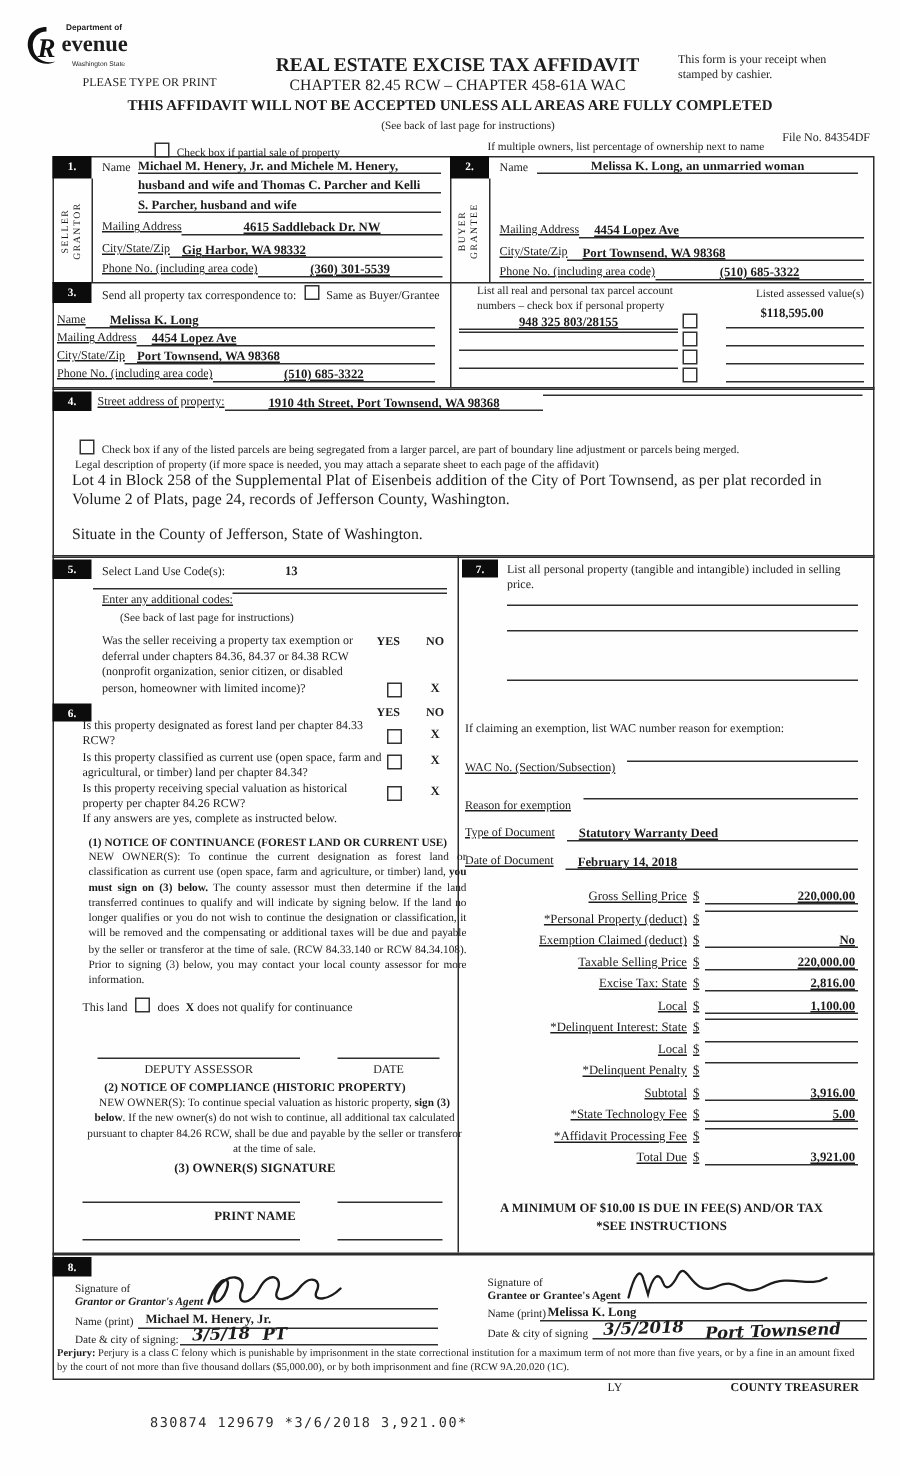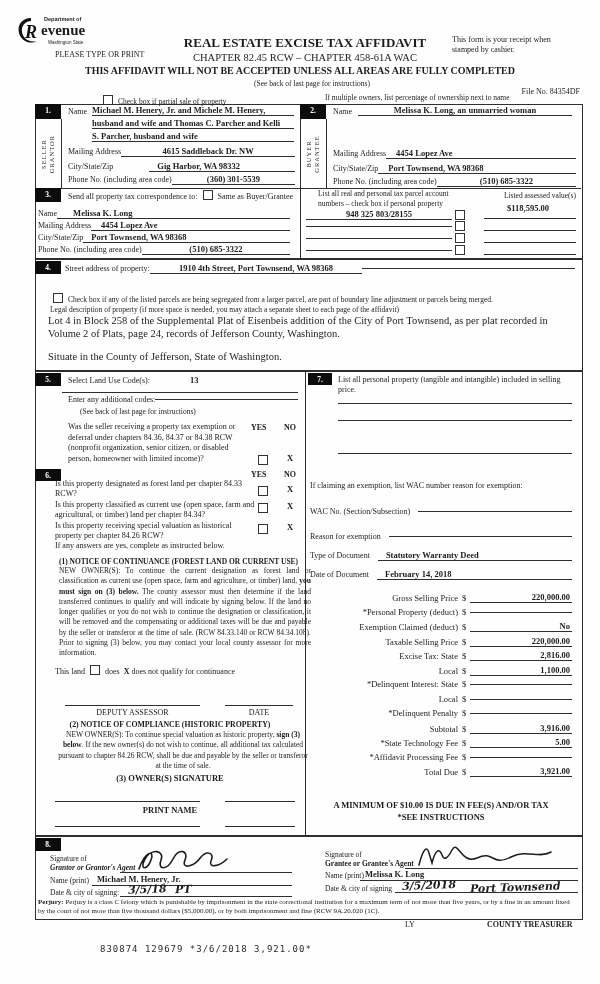--- a/index.html
+++ b/index.html
@@ -11,21 +11,21 @@
   .rt{text-align:right;} .s7{font-size:7px;} .s75{font-size:7.5px;margin-left:12px;} .s8{font-size:8px;}
   .s85{font-size:8.5px;} .s9{font-size:9px;} .s10{font-size:10px;} .s105{font-size:10.5px;}
   .s13{font-size:13px;}
   .frame{position:absolute;border:1px solid #2e2e2e;}
   .hl{position:absolute;border-top:1px solid #2e2e2e;height:0;}
   .vl{position:absolute;border-left:1px solid #2e2e2e;width:0;}
   .numbox{position:absolute;background:#0c0c0c;color:#fff;font-size:7.5px;font-weight:bold;
           text-align:center;line-height:14px;}
   .cb{display:inline-block;width:8px;height:8px;border:1px solid #333;background:#fff;
       margin:0 3px;vertical-align:-1px;}
-  .row{display:flex;align-items:center;}
+  .row{display:flex;align-items:flex-start;text-decoration:underline;}
   .vu{flex:1;border-bottom:1px solid #2e2e2e;font-weight:bold;padding:0 2px;white-space:nowrap;}
   .para{text-align:justify;line-height:10.3px;}
   .vert{display:flex;flex-direction:column;justify-content:center;text-align:center;
         letter-spacing:1px;font-size:6.5px;line-height:8px;transform:rotate(-90deg);}
   .hand{font-family:"DejaVu Serif",serif;font-style:italic;font-weight:bold;font-size:11px;
         transform:rotate(-2deg);white-space:nowrap;}
   .mono{font-family:"DejaVu Sans Mono",monospace;letter-spacing:1px;}
   .fee-lbl{width:148px;text-align:right;font-size:8.5px;white-space:nowrap;}
   .fee-val{text-align:right;}
   svg{display:block;}
@@ -72,21 +72,21 @@
   <div class="a s8" style="left:68px;top:107px;">Name</div>
   <div class="a s85 b" style="left:92px;top:105px;width:202px;border-bottom:1px solid #2e2e2e;">Michael M. Henery, Jr. and Michele M. Henery,</div>
   <div class="a s85 b" style="left:92px;top:118px;width:202px;border-bottom:1px solid #2e2e2e;">husband and wife and Thomas C. Parcher and Kelli</div>
   <div class="a s85 b" style="left:92px;top:131px;width:202px;border-bottom:1px solid #2e2e2e;">S. Parcher, husband and wife</div>
   <div class="a row s8" style="left:68px;top:146px;width:227px;">
     <span>Mailing Address</span>
       <span class="vu s85 ctr">4615 Saddleback Dr. NW</span>
   </div>
   <div class="a row s8" style="left:68px;top:161px;width:227px;">
     <span>City/State/Zip</span>
-      <span class="vu s85" style="padding-left:8px;margin-left:36px;">Gig Harbor, WA 98332</span>
+      <span class="vu s85" style="padding-left:8px;">Gig Harbor, WA 98332</span>
   </div>
   <div class="a row s8" style="left:68px;top:174px;width:227px;">
     <span>Phone No. (including area code)</span>
       <span class="vu s85 ctr">(360) 301-5539</span>
   </div>
 
   <div class="numbox" style="left:300px;top:104px;width:26px;height:15px;">2.</div>
   <div class="vl" style="left:326px;top:119px;height:69px;"></div>
   <div class="a vert" style="left:279px;top:142px;width:68px;height:24px;">
     <span>BUYER</span>

